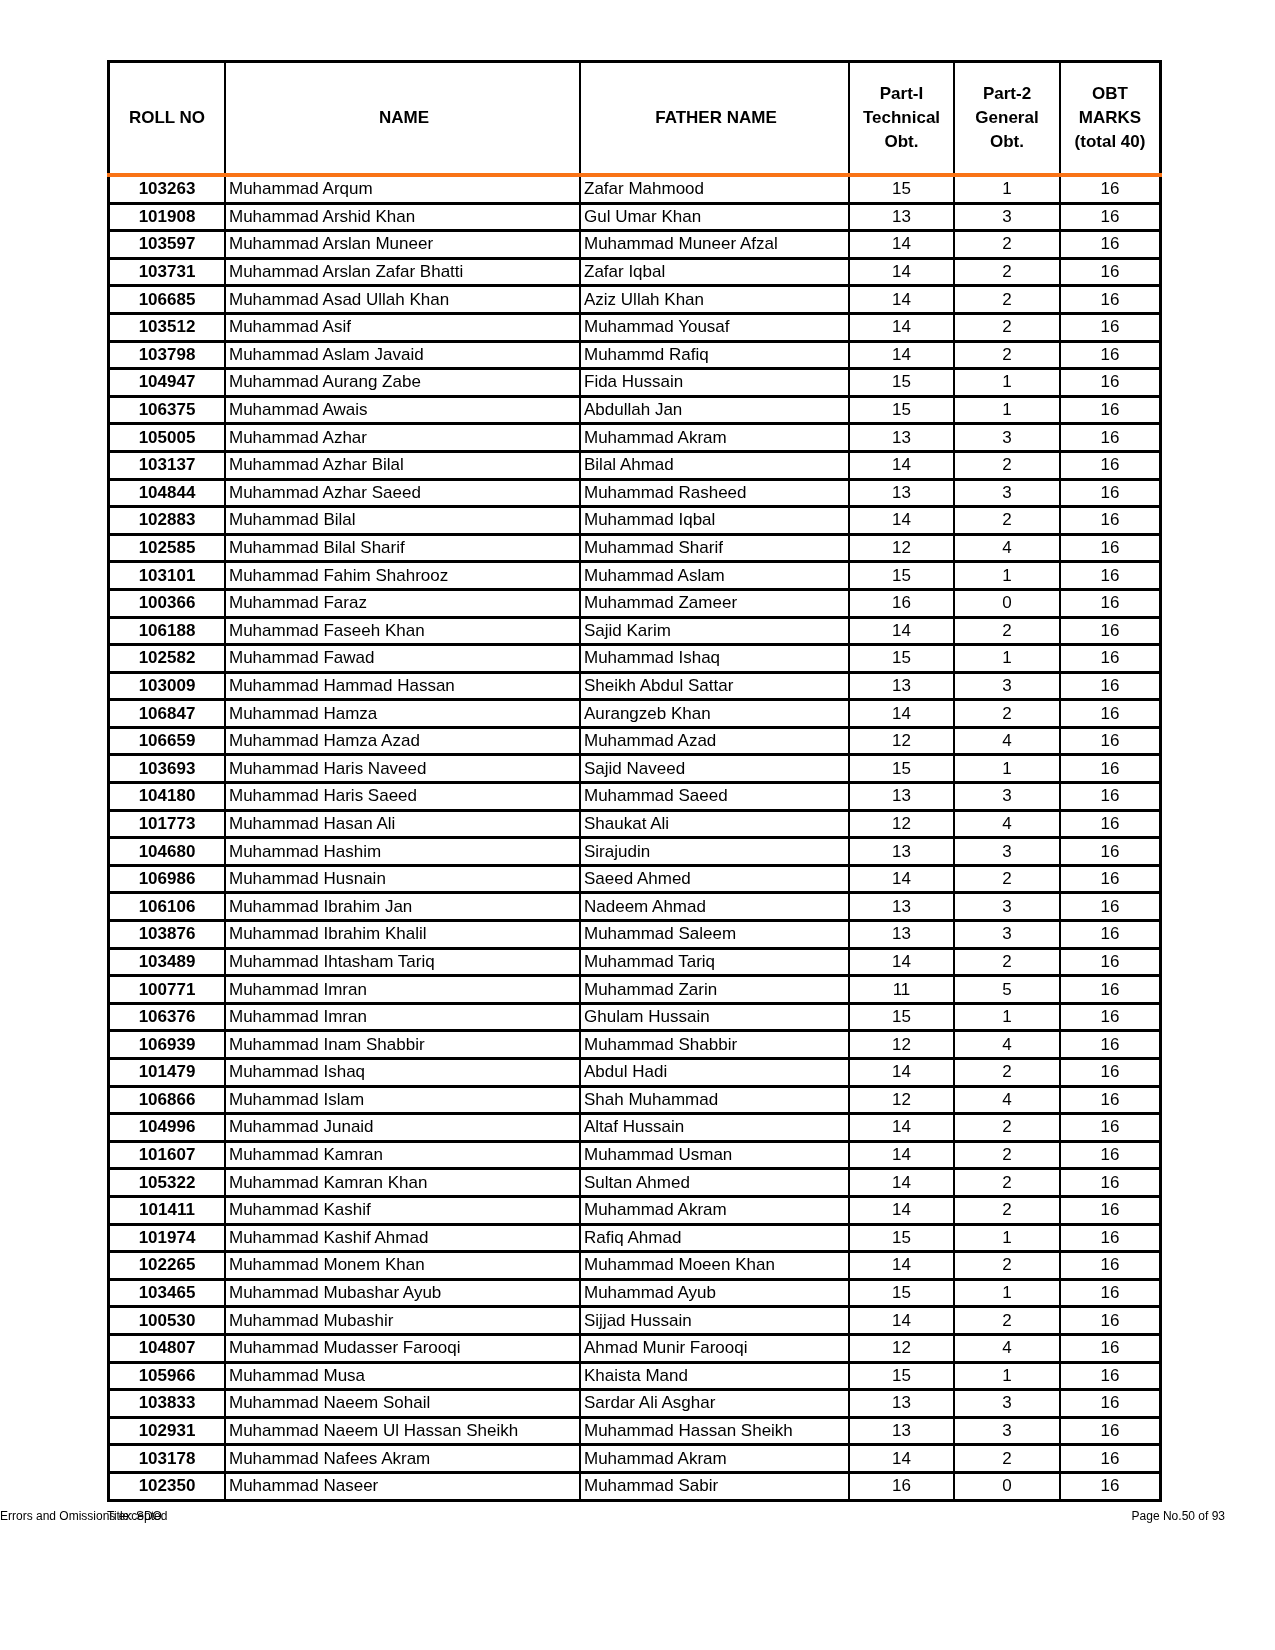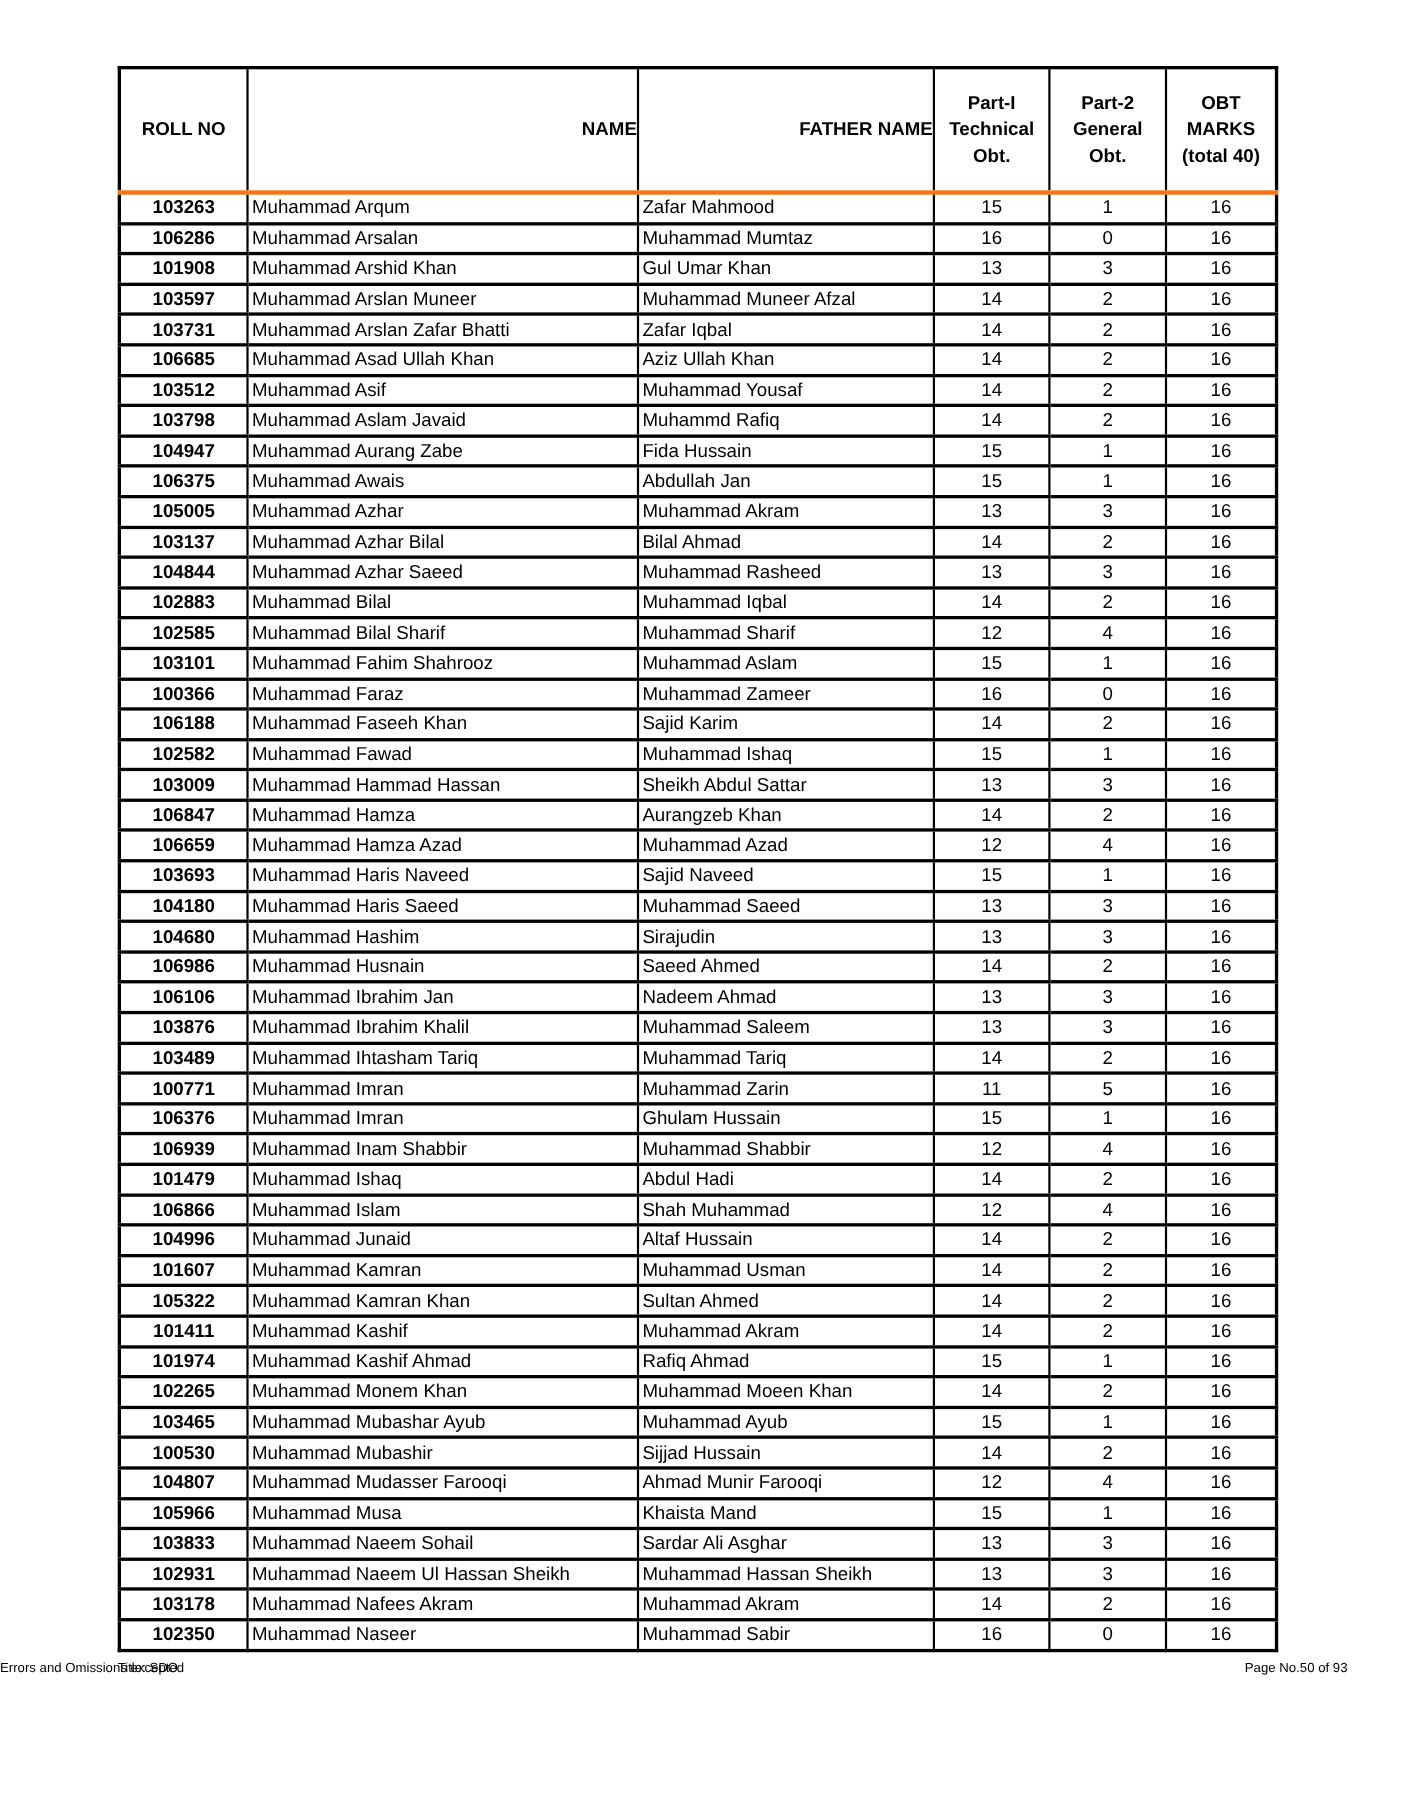--- a/index.html
+++ b/index.html
@@ -24,21 +24,21 @@
     border-bottom: 3px solid #000;
   }
   table.results tbody tr:last-child td { border-bottom: none; }
   .c-roll { width: 114px; text-align: center; font-weight: bold; }
   .c-name { width: 350px; text-align: left; padding-left: 3px !important; }
   .c-father { width: 264px; text-align: left; padding-left: 3px !important; }
   .c-num { text-align: center; }
   .c-p1 { width: 103px; }
   .c-p2 { width: 104px; }
   .c-obt { width: 98px; }
-  th.c-name, th.c-father { text-align: right; }
+  th.c-name, th.c-father { text-align: center; }
   .hdr-line { display: block; }
   .footer { position: absolute; top: 1504px; font-size: 12px; line-height: 24px; }
   .footer-title { left: 107px; }
   .footer-center { left: 0; width: 1275px; text-align: left; }
   .footer-page { right: 50px; text-align: right; }
 </style>
 </head>
 <body>
 
 <div class="page">
@@ -68,28 +68,20 @@
     <tbody id="rows">
         <tr>
           <td class="c-roll">103263</td>
           <td class="c-name">Muhammad Arqum</td>
           <td class="c-father">Zafar Mahmood</td>
           <td class="c-num c-p1">15</td>
           <td class="c-num c-p2">1</td>
           <td class="c-num c-obt">16</td>
         </tr>
         <tr>
-          <td class="c-roll">106286</td>
-          <td class="c-name">Muhammad Arsalan</td>
-          <td class="c-father">Muhammad Mumtaz</td>
-          <td class="c-num c-p1">16</td>
-          <td class="c-num c-p2">0</td>
-          <td class="c-num c-obt">16</td>
-        </tr>
-        <tr>
           <td class="c-roll">101908</td>
           <td class="c-name">Muhammad Arshid Khan</td>
           <td class="c-father">Gul Umar Khan</td>
           <td class="c-num c-p1">13</td>
           <td class="c-num c-p2">3</td>
           <td class="c-num c-obt">16</td>
         </tr>
         <tr>
           <td class="c-roll">103597</td>
           <td class="c-name">Muhammad Arslan Muneer</td>
@@ -249,20 +241,28 @@
           <td class="c-num c-p1">15</td>
           <td class="c-num c-p2">1</td>
           <td class="c-num c-obt">16</td>
         </tr>
         <tr>
           <td class="c-roll">104180</td>
           <td class="c-name">Muhammad Haris Saeed</td>
           <td class="c-father">Muhammad Saeed</td>
           <td class="c-num c-p1">13</td>
           <td class="c-num c-p2">3</td>
+          <td class="c-num c-obt">16</td>
+        </tr>
+        <tr>
+          <td class="c-roll">101773</td>
+          <td class="c-name">Muhammad Hasan Ali</td>
+          <td class="c-father">Shaukat Ali</td>
+          <td class="c-num c-p1">12</td>
+          <td class="c-num c-p2">4</td>
           <td class="c-num c-obt">16</td>
         </tr>
         <tr>
           <td class="c-roll">104680</td>
           <td class="c-name">Muhammad Hashim</td>
           <td class="c-father">Sirajudin</td>
           <td class="c-num c-p1">13</td>
           <td class="c-num c-p2">3</td>
           <td class="c-num c-obt">16</td>
         </tr>

